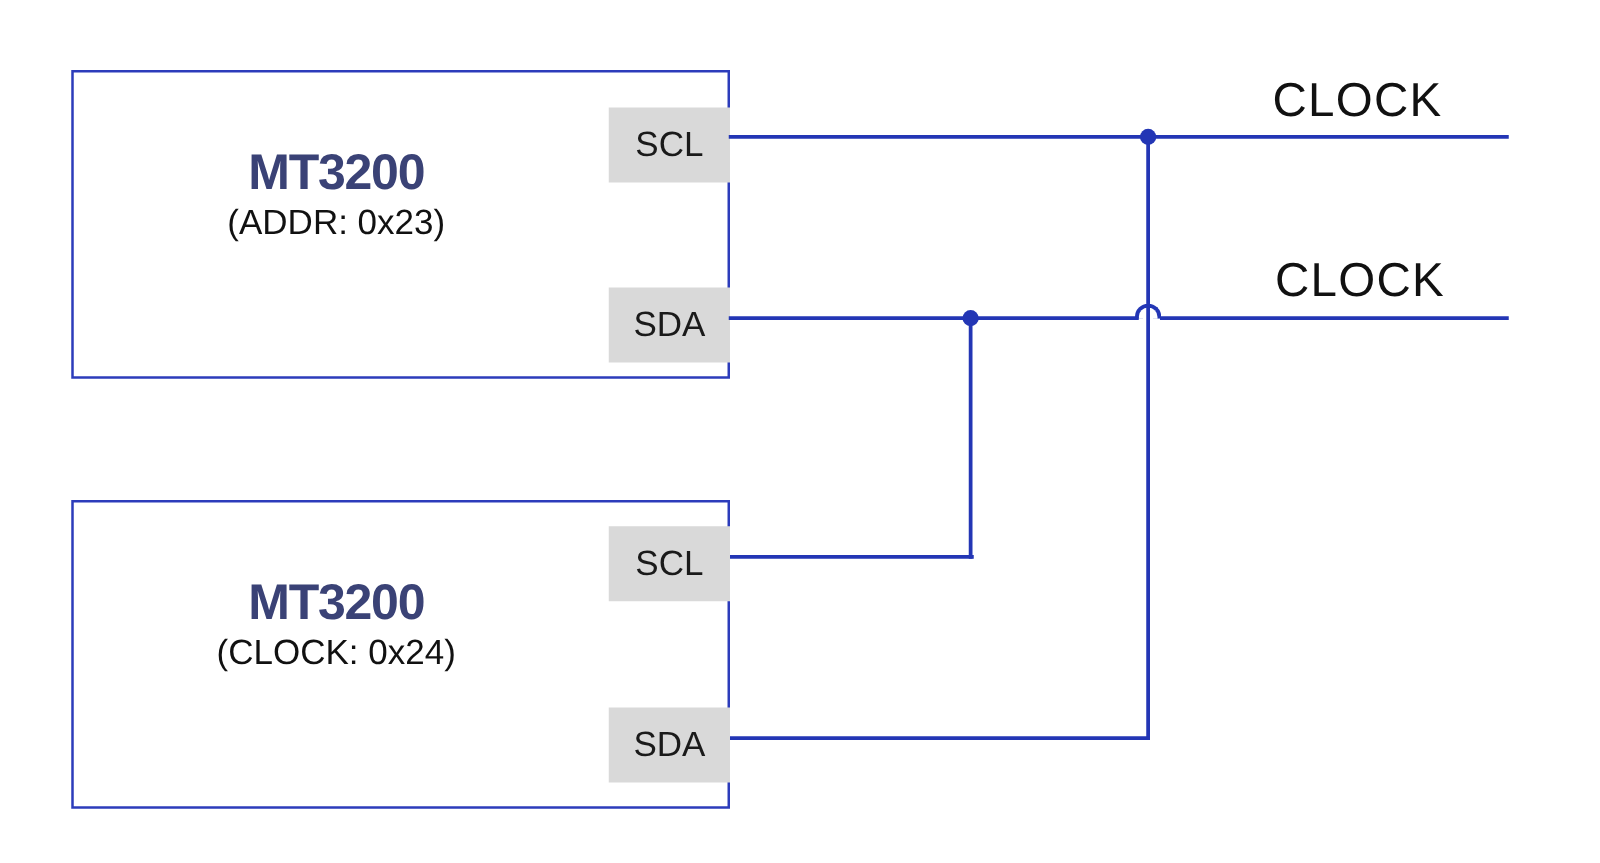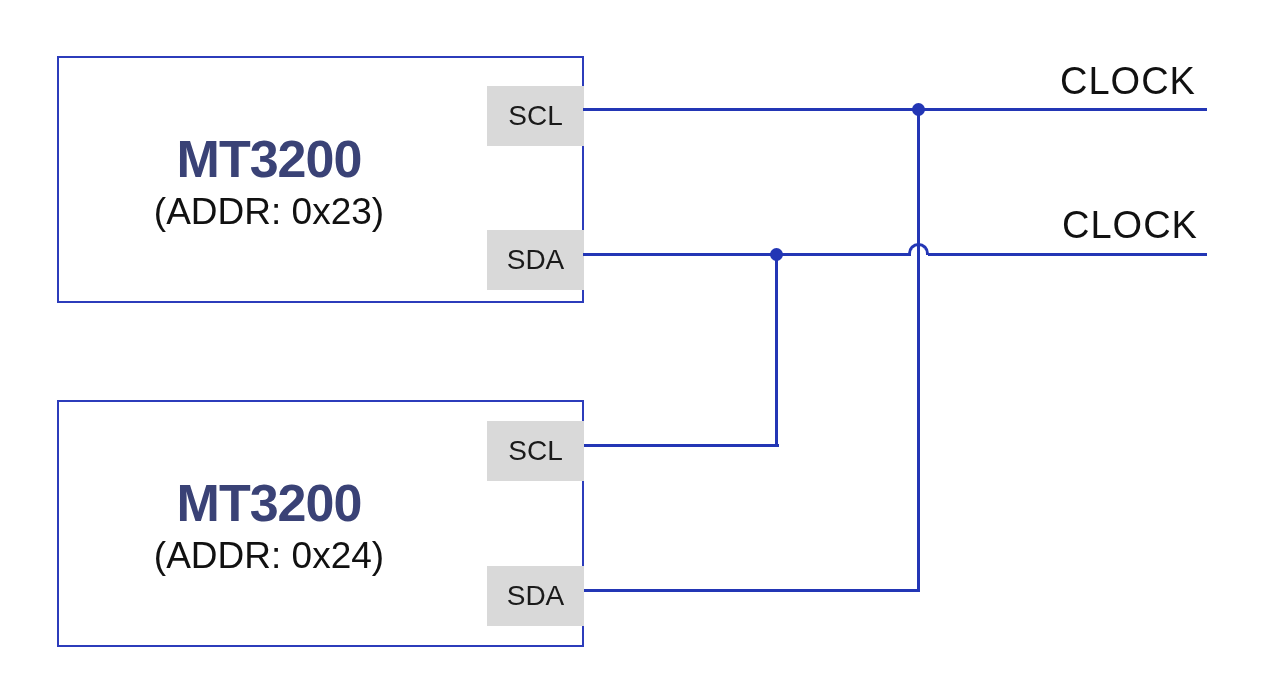--- a/index.html
+++ b/index.html
@@ -35,29 +35,28 @@
   #device-2 { top: 400px; }
 
   .device-text {
     position: absolute;
     left: 0;
     top: 58px;
     width: 420px;
     text-align: center;
   }
   .device-title {
-    font-size: 52px;
+    font-size: 40px;
     font-weight: bold;
     letter-spacing: -1px;
     color: var(--title-navy);
     line-height: 1.1;
-    margin-top: 15px;
   }
   .device-sub {
-    font-size: 37px;
+    font-size: 28px;
     color: var(--label-black);
     line-height: 1.3;
   }
 
   
   .pin {
     position: absolute;
     right: -2px;
     width: 97px;
     height: 60px;
@@ -105,21 +104,20 @@
     border: 3px solid var(--wire-blue);
     border-bottom: none;
     border-radius: 11px 11px 0 0;
     background: transparent;
   }
 
   
   .bus-label {
     position: absolute;
     width: 220px;
-    text-align: center;
     font-size: 38px;
     color: var(--label-black);
     letter-spacing: 1px;
   }
   .bus-label-clock { left: 1018px; top: 60px;  }
   .bus-label-data  { left: 1020px; top: 204px; }
 </style>
 </head>
 <body>
 
@@ -130,21 +128,21 @@
       <div class="device-title">MT3200</div>
       <div class="device-sub">(ADDR: 0x23)</div>
     </div>
     <div class="pin pin-scl">SCL</div>
     <div class="pin pin-sda">SDA</div>
   </div>
 
   <div class="device" id="device-2">
     <div class="device-text">
       <div class="device-title">MT3200</div>
-      <div class="device-sub">(ADDR: 0x24)</div>
+      <div class="device-sub">(CLOCK: 0x24)</div>
     </div>
     <div class="pin pin-scl">SCL</div>
     <div class="pin pin-sda">SDA</div>
   </div>
 
   <div class="wire v w-vert-2"></div>
   <div class="wire v w-vert-1"></div>
   <div class="wire h w-clock-bus"></div>
   <div class="wire h w-data-bus-left"></div>
   <div class="wire h w-data-bus-right"></div>

